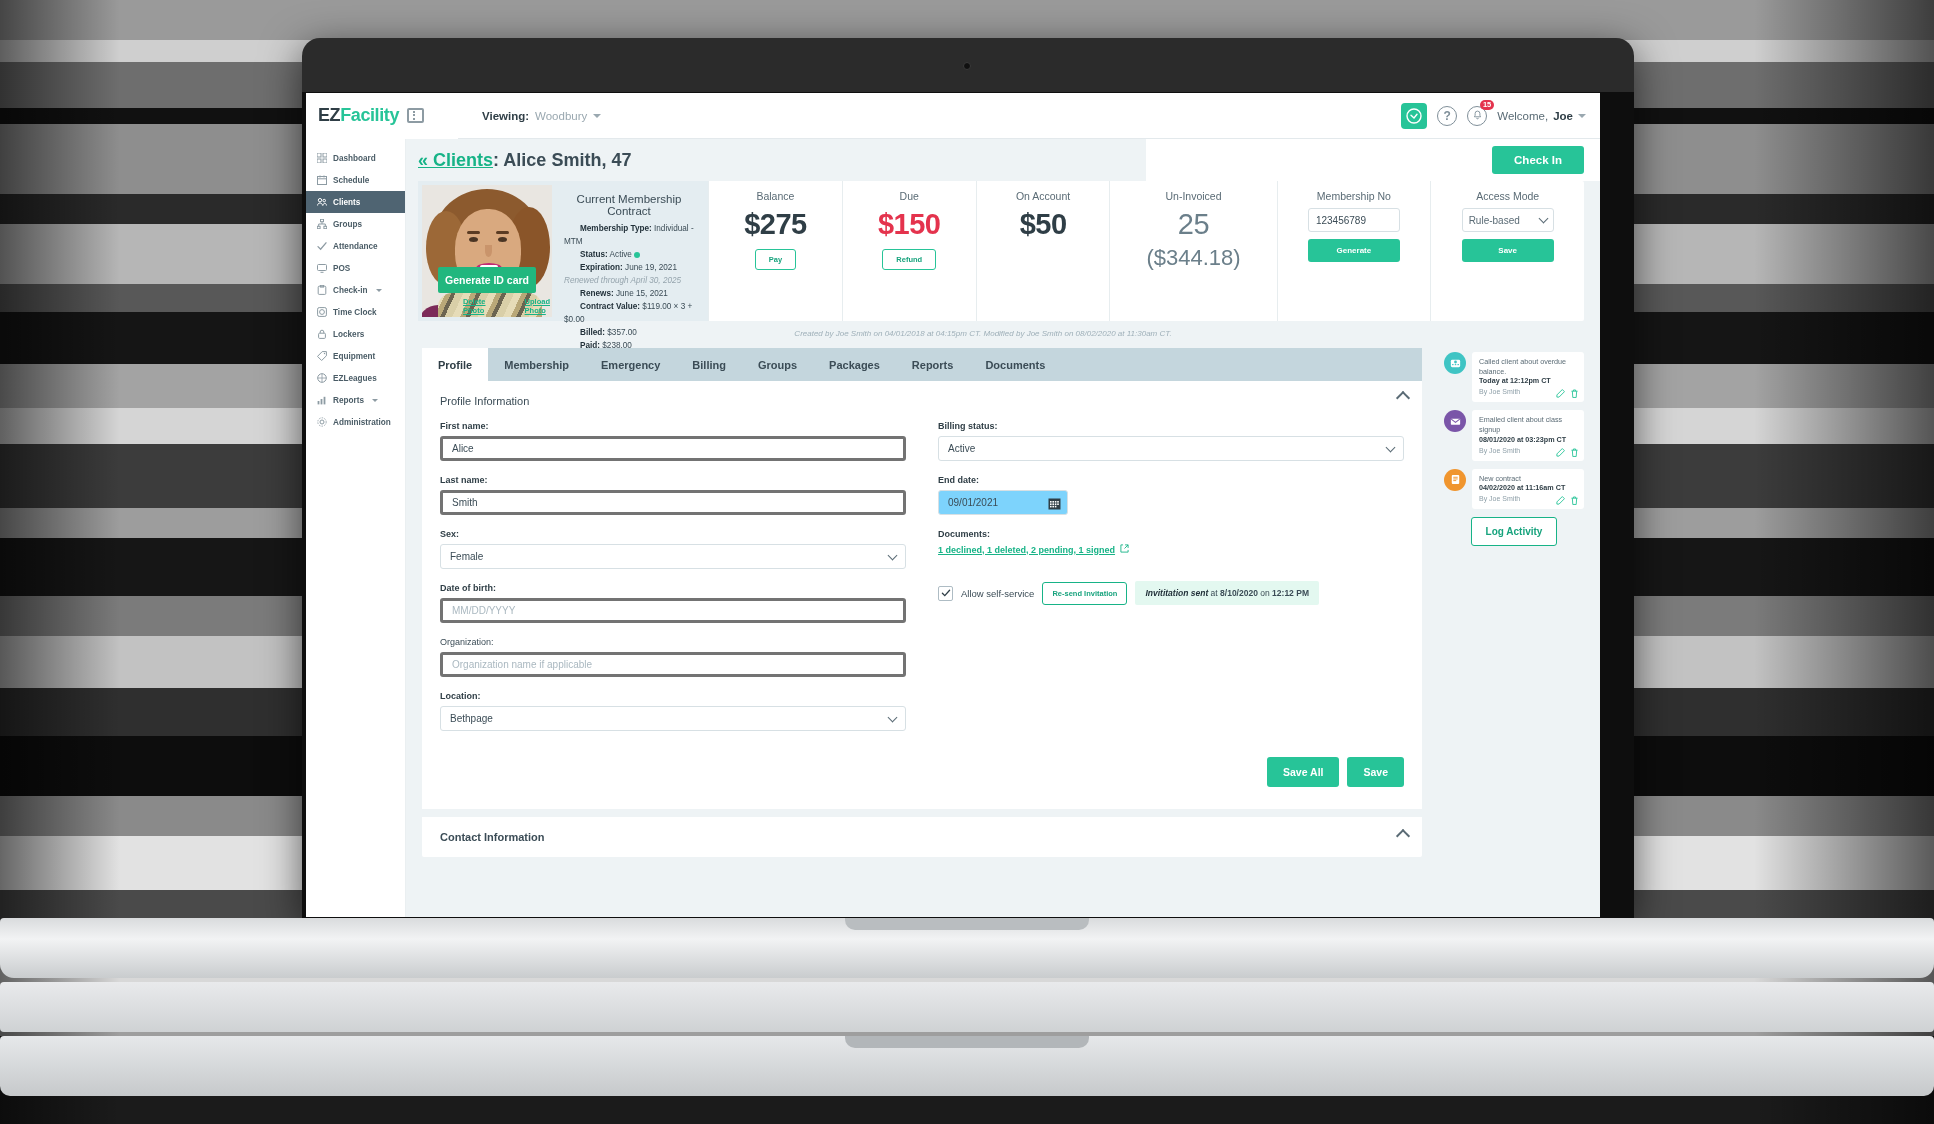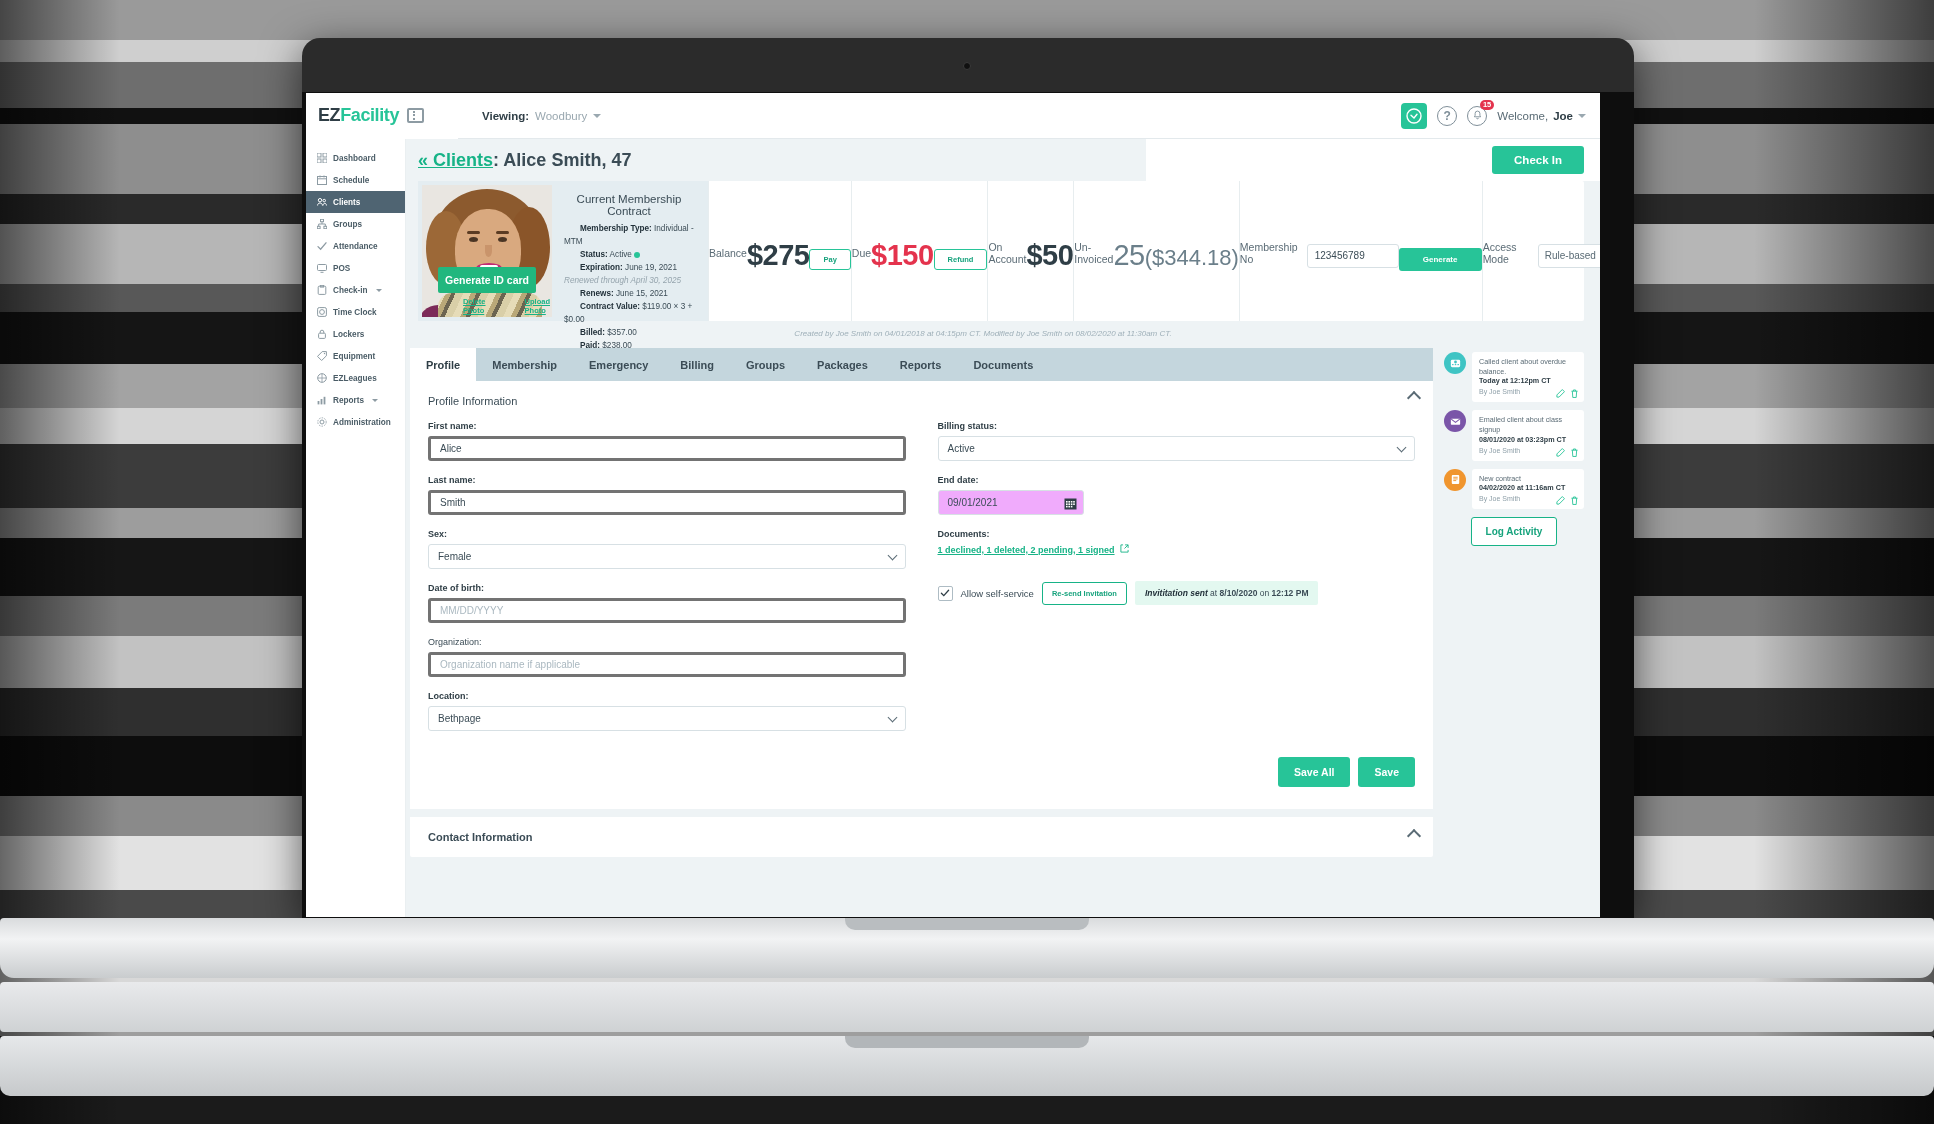--- a/index.html
+++ b/index.html
@@ -193,21 +193,21 @@
   .photo-links span { color:#17b387; text-decoration: underline; cursor:pointer;margin-left:39px; }
 
   .contract { flex:1; padding: 8px 10px 4px 12px; }
   .contract-title { text-align:center; font-size: 11.5px; color:#3b4c56; margin-bottom: 6px; }
   .crow { font-size: 8.2px; color:#3b4c56; line-height: 1.58; }
   .crow b { color:#22313a;padding-left:16px; }
   .crow.italic { font-style: italic; color:#95a4ad; }
   .dot { display:inline-block; width:6px;height:6px;border-radius:50%;background:#27c498; vertical-align:middle; margin-left:2px;}
 
   .stat {
-    flex:1; border-left: 1px solid #e7edef; display:flex; flex-direction:row;
+    flex:1; border-left: 1px solid #e7edef; display:flex; flex-direction:column;
     align-items:center; padding-top: 9px;
   }
   .stat:first-of-type { border-left:none; }
   .stat-label { font-size: 10.5px; color:#5a6b75; margin-bottom: 6px; }
   .stat-value { font-size: 29px; font-weight: bold; color:#2f3e46; letter-spacing:-.5px; }
   .stat-value.red { color:#e4334d; }
   .stat-value.soft { color:#6b7f8a; font-weight:normal; }
   .stat-sub { font-size: 22px; color:#6b7f8a; margin-top: 4px; }
   .ghost-btn {
     margin-top: 8px; border:1.5px solid #27c498; color:#17a37d; background:#fff;
@@ -226,21 +226,21 @@
   .solid-btn {
     margin-top: 7px; background:#27c498; color:#fff; border:none; border-radius:3px;
     font-size: 8px; font-weight:bold; padding: 7px 0; width: 92px; cursor:pointer; text-align:center;
   }
 
   .meta {
     text-align:center; font-size: 8px; font-style: italic; color:#9fb0b9;
     margin: 8px 0 10px 0; padding-right: 40px;
   }
 
-  .content { display:flex; gap: 11px; padding: 0 16px 0 4px; }
+  .content { display:flex; gap: 22px; padding: 0 16px 0 16px; }
 
   .card { background:#ffffff; border-radius:2px; }
   .tabcard { flex:1; min-width:0; }
   .tabs { display:flex; background:#c4d6dd; height: 33px; }
   .tab {
     padding: 0 16px; display:flex; align-items:center; font-size: 11px; font-weight:bold;
     color:#3b4c56; cursor:pointer;
   }
   .tab.active { background:#ffffff; color:#2f3e46; }
 
@@ -261,21 +261,21 @@
     font-size: 10px; color:#3b4c56; padding: 0 9px; outline:none; background:#fff;
     display:flex; align-items:center;
   }
   .inp.ph { color:#aab8c0; }
   .sel {
     width:100%; height: 25px; border:1px solid #d7e0e4; border-radius:3px; background:#fff;
     font-size: 10px; color:#3b4c56; padding: 0 9px; display:flex; align-items:center;
     justify-content:space-between;
   }
   .chev-d { width:7px;height:7px;border-right:1.6px solid #5a6b75;border-bottom:1.6px solid #5a6b75;transform:rotate(45deg);margin-top:-3px; }
-  .datewrap { display:flex; align-items:center; width: 146px; height:25px; border:1px solid #d7e0e4; border-radius:3px; background:#f0abfc; padding: 0 6px 0 9px; justify-content: space-between; }
+  .datewrap { display:flex; align-items:center; width: 130px; height:25px; border:1px solid #d7e0e4; border-radius:3px; background:#7dd3fc; padding: 0 6px 0 9px; justify-content: space-between; }
   .datewrap .dv { font-size:10px; color:#3b4c56; flex:1; }
   .cal { width:13px; height:13px; }
 
   .doclink { font-size: 9px; font-weight:bold; color:#17b387; text-decoration: underline; display:flex; align-items:center; gap:5px; cursor:pointer;}
 
   .selfrow { display:flex; align-items:center; gap: 8px; margin-top: 26px; }
   .cbox { width: 15px; height:15px; border:1px solid #aebcc4; border-radius:2px; background:#fff; display:flex; align-items:center; justify-content:center; }
   .cbox svg { display:block; }
   .selflbl { font-size: 9.5px; color:#3b4c56; }
   .outline-btn {

